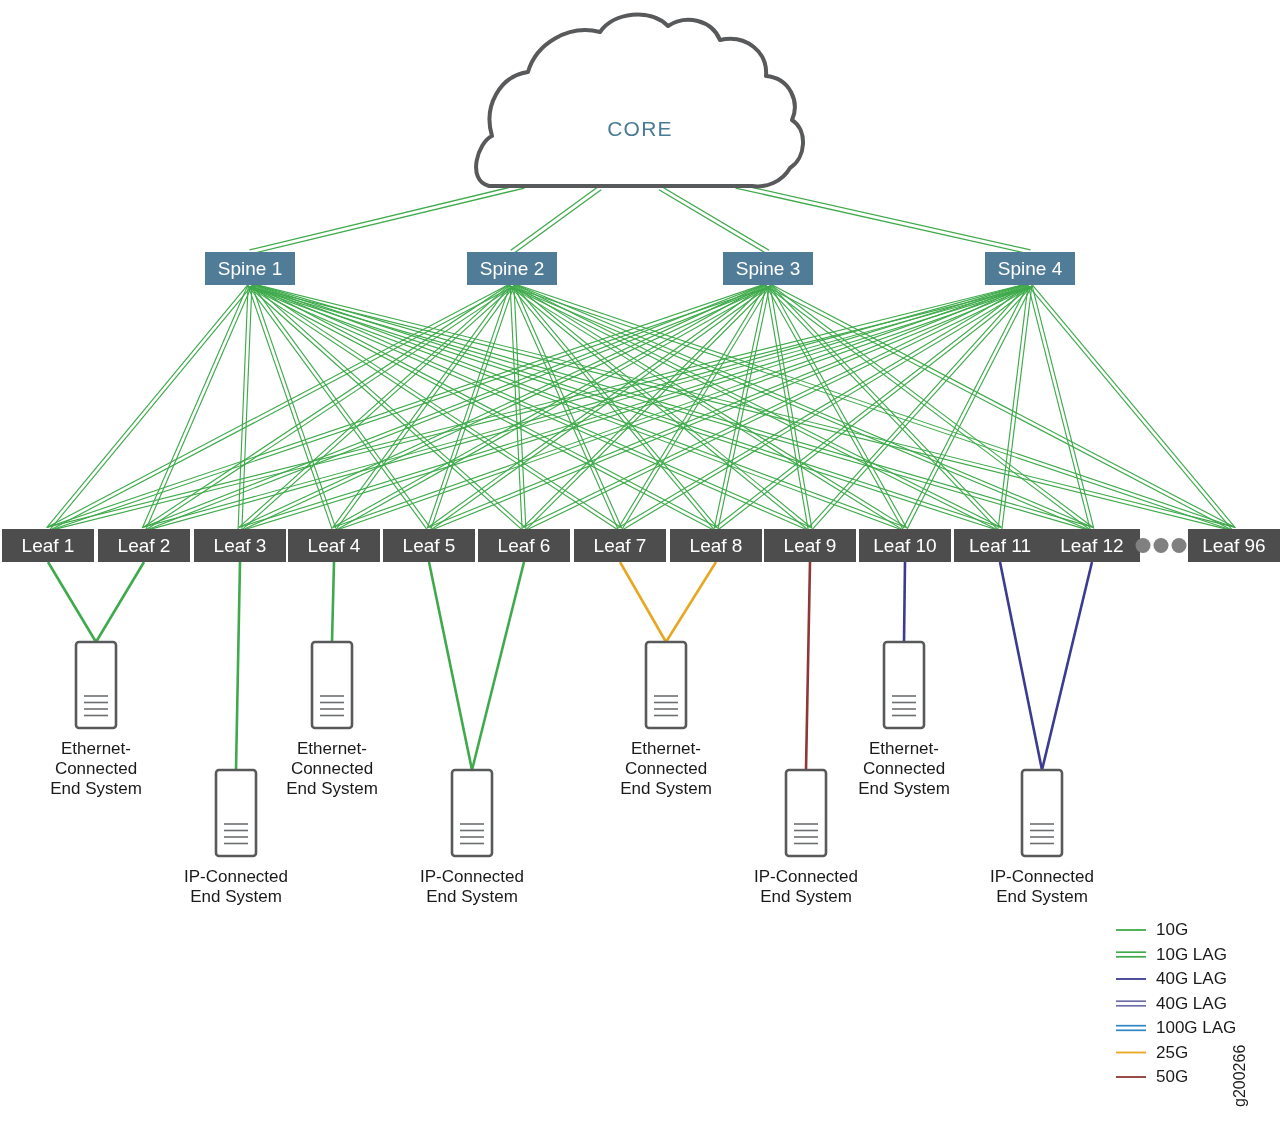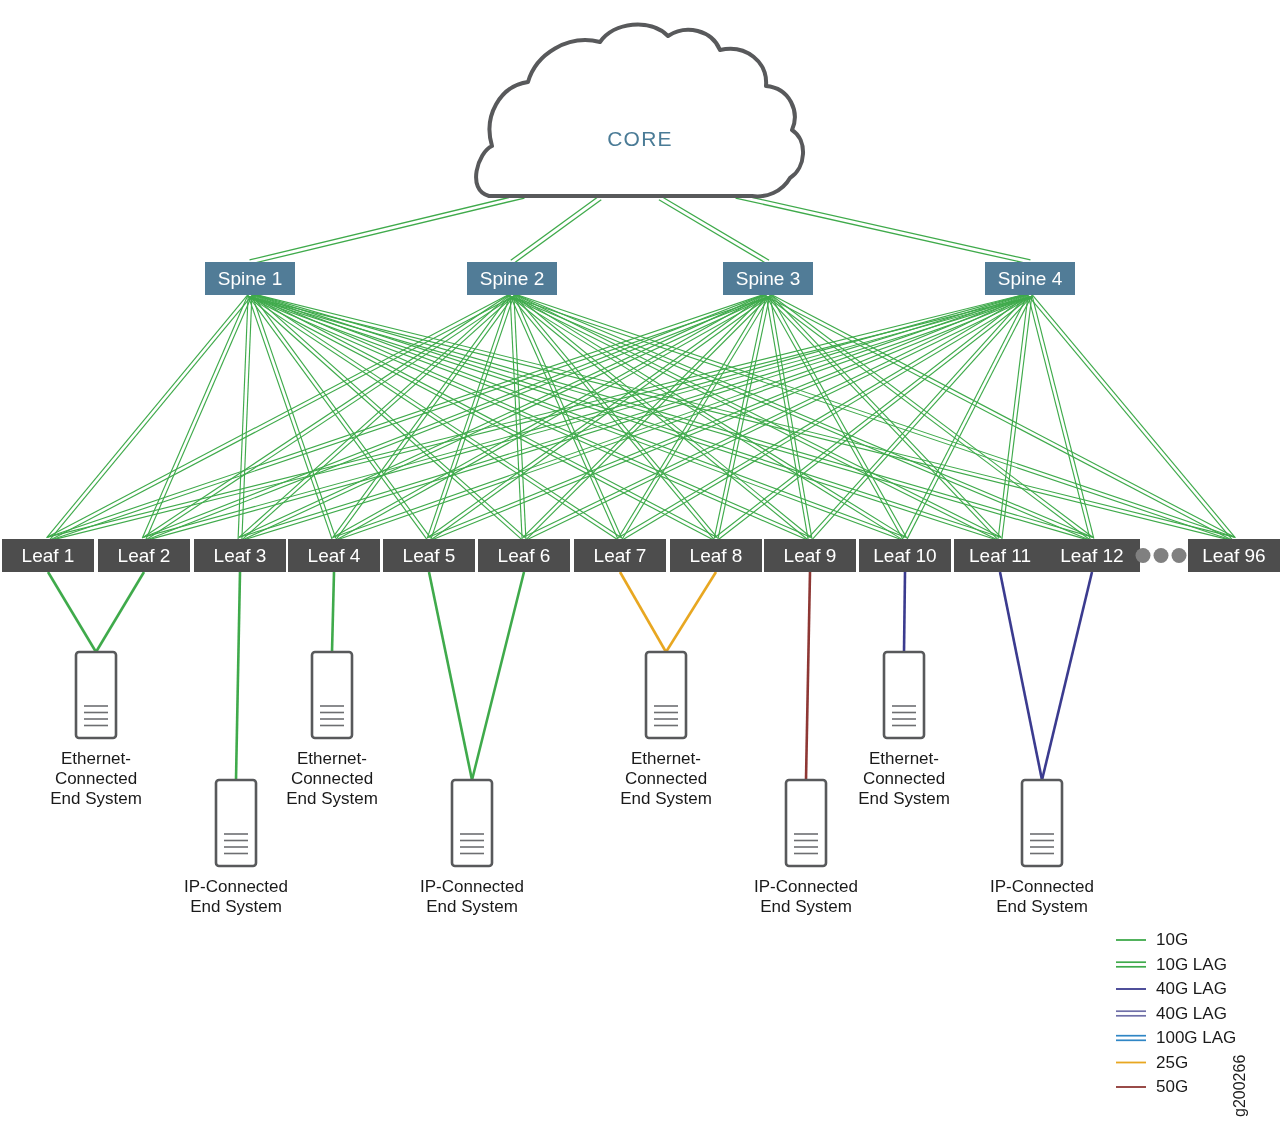--- a/index.html
+++ b/index.html
@@ -10,21 +10,21 @@
   body {
     width: 1280px;
     height: 1131px;
     font-family: "Liberation Sans", sans-serif;
     position: relative;
     overflow: hidden;
   }
   #diagram-root {
     position: absolute;
     left: 0;
-    top: 12px;
+    top: 2px;
     width: 1280px;
     height: 919px;
   }
   svg.canvas {
     position: absolute;
     left: 0;
     top: 0;
     width: 1280px;
     height: 1131px;
     display: block;

